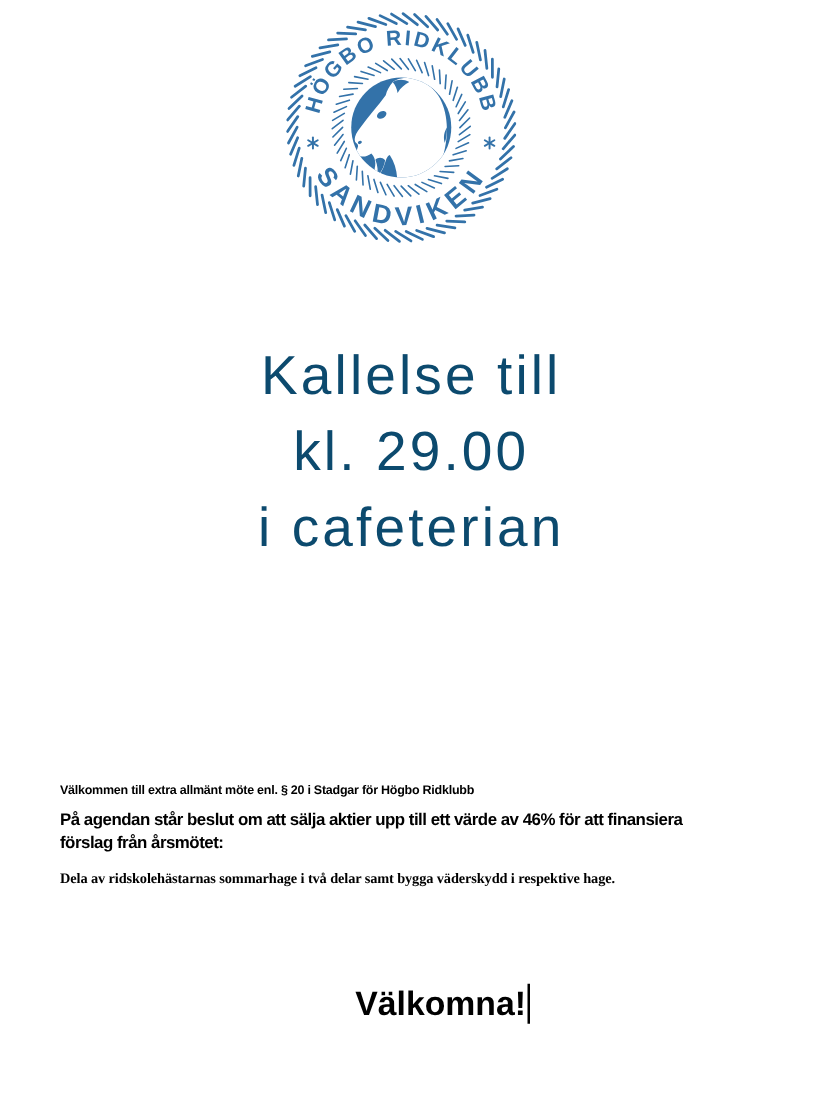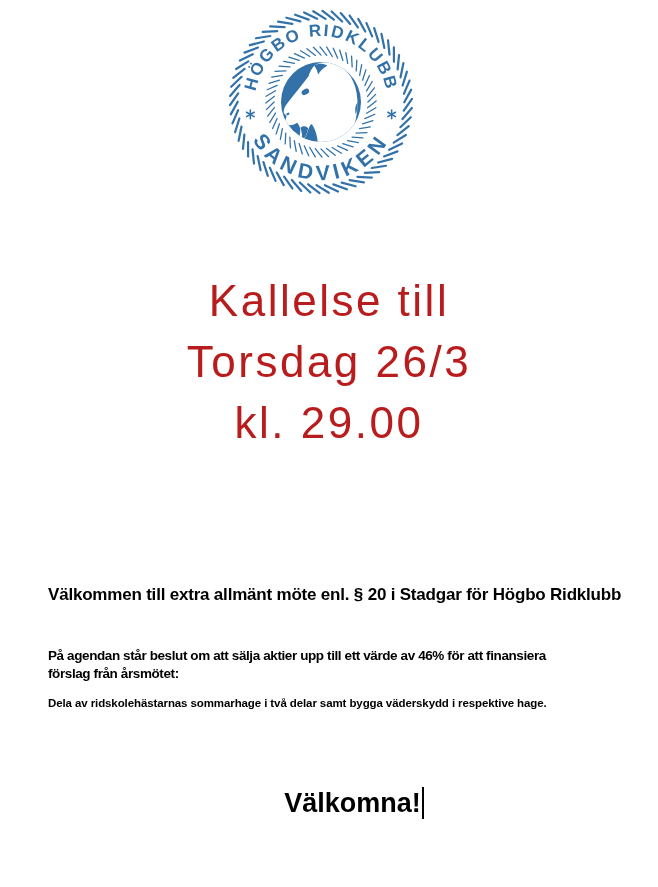--- a/index.html
+++ b/index.html
@@ -16,29 +16,29 @@
   .logo line{ stroke:var(--blue); stroke-linecap:round; }
   .arc-text{ font-family:"Liberation Sans", sans-serif; font-weight:700; fill:var(--blue); }
   .arc-top{ font-size:18.5px; letter-spacing:2.2px; }
   .arc-bottom{ font-size:23px; letter-spacing:5px; }
   .star line{ stroke:var(--blue); stroke-width:1.7; stroke-linecap:round; }
 
   
   .headline{
     position:absolute; left:0; top:270px; width:658px;
     text-align:center; font-size:44px; line-height:61px;
-    letter-spacing:2.5px; color:#b91c1c; font-weight:400;
+    letter-spacing:2.5px; color:#0c4a6e; font-weight:400;
   }
 
   
   .bodycopy p{ position:absolute; margin:0; font-weight:700; color:#000; }
-  .p1{ left:48px; top:585px; font-size:17px; letter-spacing:-0.2px; }
+  .p1{ left:48px; top:627px; font-size:10px; letter-spacing:-0.2px; }
   .p2{ left:48px; top:647px; font-size:13.5px; line-height:17.5px;
        letter-spacing:-0.4px; white-space:pre-line; width:610px; }
-  .p3{ left:48px; top:697px; font-size:11.5px; letter-spacing:-0.1px; }
+  .p3{ left:48px; top:697px; font-size:11.5px; letter-spacing:-0.1px;font-family:Liberation Serif, serif; }
 
   
   .closing{
     position:absolute; left:0; top:787px; width:658px; box-sizing:border-box;
     padding-left:50px; text-align:center;
     font-size:27px; font-weight:700; color:#000;
   }
   .caret{
     display:inline-block; width:2px; height:32px; background:#000;
     vertical-align:-7px; margin-left:1px;
@@ -232,22 +232,22 @@
     <text class="arc-text arc-top">
       <textPath href="#topArc" startOffset="50%" text-anchor="middle">HÖGBO RIDKLUBB</textPath>
     </text>
     <text class="arc-text arc-bottom">
       <textPath href="#bottomArc" startOffset="50%" text-anchor="middle">SANDVIKEN</textPath>
     </text>
   </svg>
 
   <div class="headline">
     <div>Kallelse till</div>
-    <div>Torsdag 26/3</div>
     <div>kl. 29.00</div>
+    <div>i cafeterian</div>
   </div>
 
   <div class="bodycopy">
     <p class="p1">Välkommen till extra allmänt möte enl. § 20 i Stadgar för Högbo Ridklubb</p>
     <p class="p2">På agendan står beslut om att sälja aktier upp till ett värde av 46% för att finansiera
 förslag från årsmötet:</p>
     <p class="p3">Dela av ridskolehästarnas sommarhage i två delar samt bygga väderskydd i respektive hage.</p>
   </div>
 
   <div class="closing">

